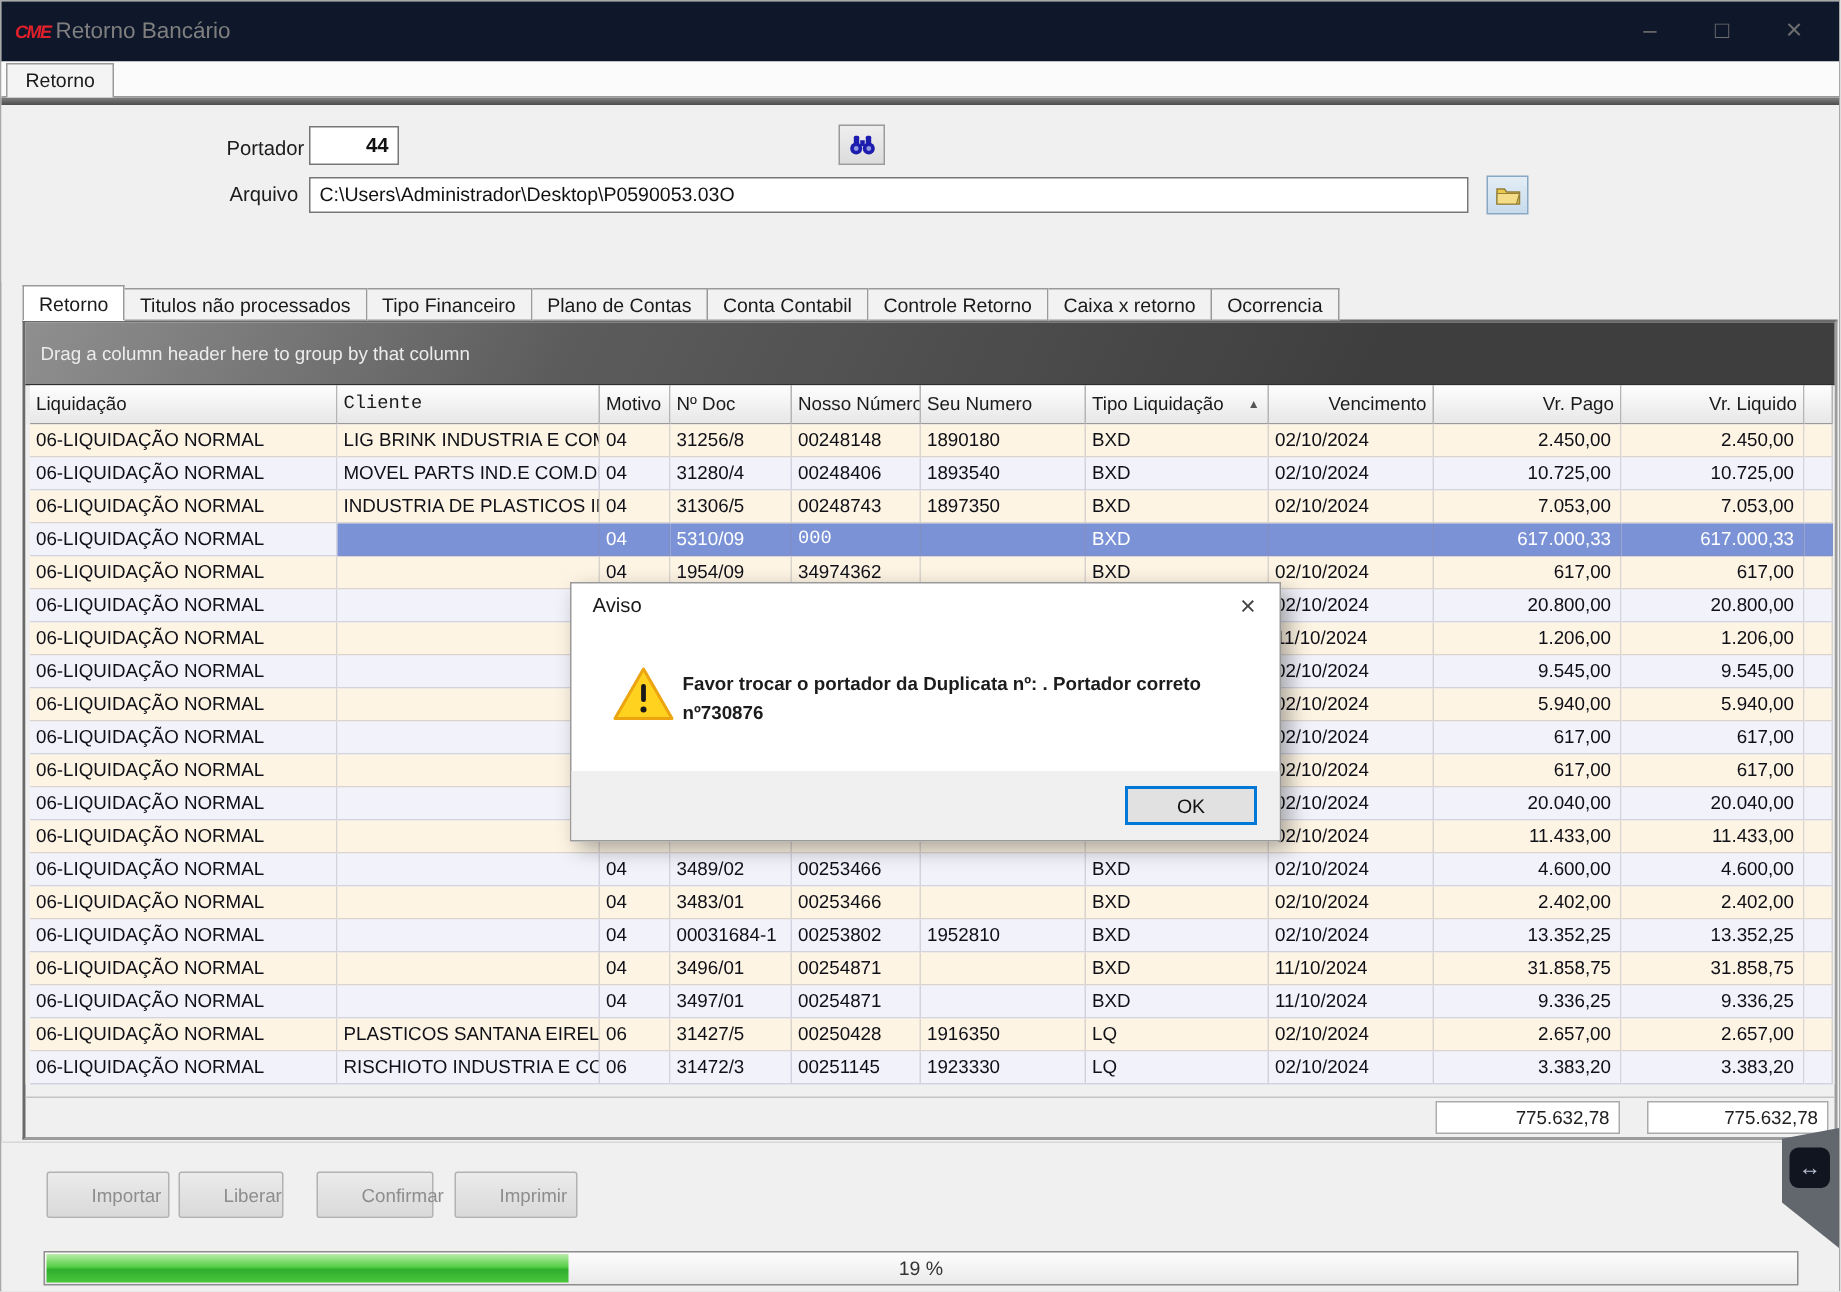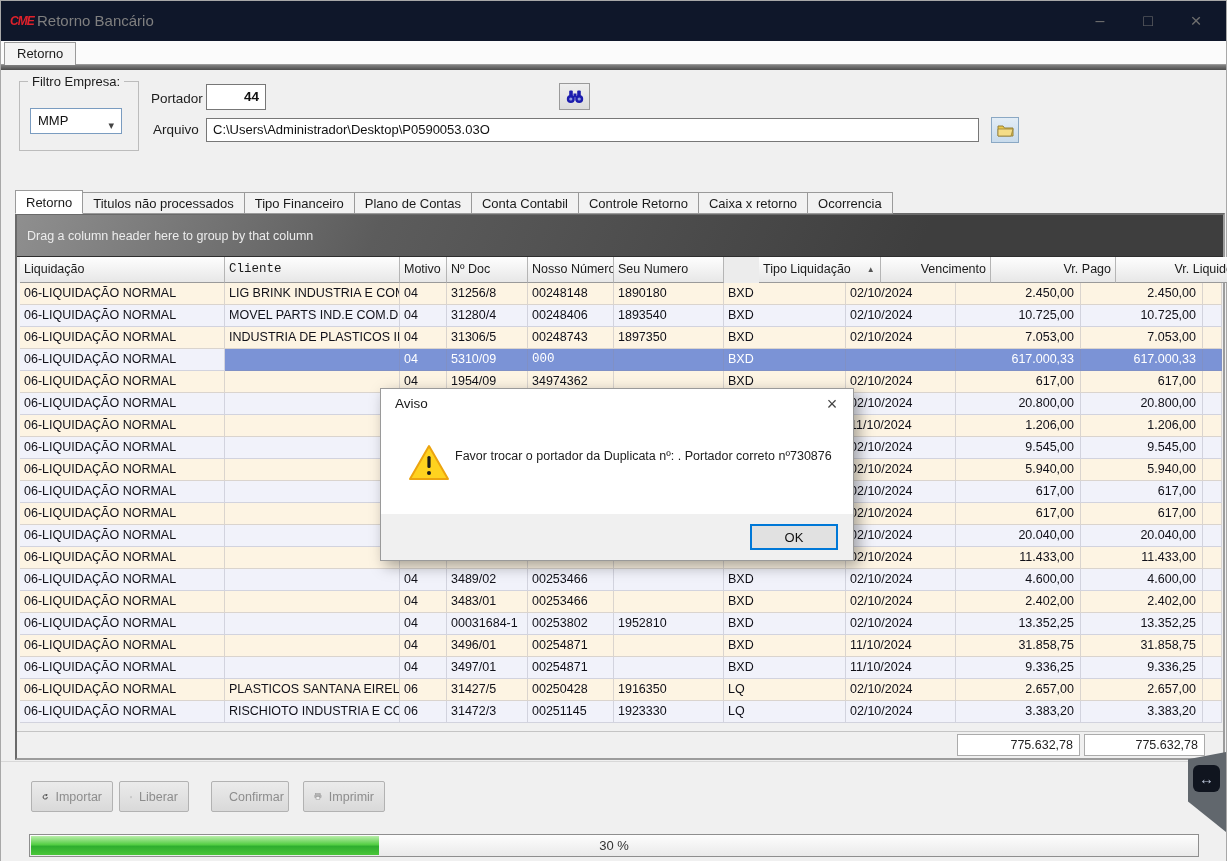--- a/index.html
+++ b/index.html
@@ -47,37 +47,37 @@
   .gbody { padding-left: 3px; background: #f0f0f0; }
   .grow { display: flex; height: 22px; }
   .gcell { flex: none; font-size: 12.5px; color: #101018; line-height: 21px; padding: 0 4px; white-space: nowrap; overflow: hidden; border-right: 1px solid rgba(140,140,160,0.30); border-bottom: 1px solid rgba(140,140,160,0.30); }
   .gcell.r { text-align: right; padding-right: 6px; }
   .grow.odd  .gcell { background: #fdf4e3; }
   .grow.even .gcell { background: #f1f2fa; }
   .grow.selected .gcell { background: #7b93d6; color: #ffffff; }
   .grow.selected .gcell.first { background: #f1f2fa; color: #101018; }
   .gfooter { height: 24px; margin-top: auto; margin-bottom: 3px; display: flex; align-items: center; border-top: 1px solid #c4c4c4; padding-top: 2px; }
   .tspacer { width: 940px; flex: none; }
-  .tcell { flex: none; height: 22px; background: #ffffff; border: 1px solid #ababab; font-size: 12.5px; color: #222; text-align: right; line-height: 20px; padding-right: 6px; margin-right: 4px; }
+  .tcell { flex: none; height: 22px; background: #ffffff; border: 1px solid #ababab; font-size: 12.5px; color: #222; text-align: right; line-height: 20px; padding-right: 6px; margin-right: 18px; }
 
   
   .actions { position: absolute; left: 0; top: 760px; width: 100%; height: 101px; background: #f0f0f0; border-top: 1px solid #d8d8d8; }
-  .act-btn { position: absolute; top: 19px; height: 31px; display: flex; align-items: center; gap: 7px; padding: 0 10px; background: linear-gradient(#ebebeb,#d9d9d9); border: 1px solid #b2b2b2; border-radius: 2px; color: #8d8d8d; font-size: 12.5px; }
+  .act-btn { position: absolute; top: 19px; height: 31px; display: flex; align-items: center; gap: 7px; padding: 0 22px; background: linear-gradient(#ebebeb,#d9d9d9); border: 1px solid #b2b2b2; border-radius: 2px; color: #8d8d8d; font-size: 12.5px; }
 
   
   .progress { position: absolute; left: 28px; top: 833px; width: 1170px; height: 23px; border: 1px solid #8e8e8e; background: linear-gradient(#fdfdfd,#eaeaea); }
   .progress-fill { position: absolute; left: 1px; top: 1px; bottom: 1px; background: linear-gradient(#b9edaa, #55ce45 45%, #2fae2f 55%, #49c639); }
   .progress-label { position: absolute; left: 0; top: 0; width: 100%; height: 100%; display: flex; align-items: center; justify-content: center; font-size: 13px; color: #333; }
 
   
   .dialog { position: absolute; left: 379px; top: 387px; width: 474px; height: 173px; background: #ffffff; border: 1px solid #9a9a9a; box-shadow: 5px 5px 14px rgba(0,0,0,0.35); z-index: 10; }
   .dlg-title { position: absolute; left: 14px; top: 7px; font-size: 13.5px; color: #1a1a1a; }
   .dlg-close { position: absolute; right: 8px; top: 2px; width: 26px; height: 26px; display: flex; align-items: center; justify-content: center; color: #444; font-size: 18px; }
   .dlg-icon { position: absolute; left: 27px; top: 55px; }
-  .dlg-msg { position: absolute; left: 74px; top: 58px; width: 382px; font-size: 12.5px; font-weight: normal; color: #1c1c1c; line-height: 1.5; }
+  .dlg-msg { position: absolute; left: 74px; top: 58px; width: 382px; font-size: 12.5px; font-weight: bold; color: #1c1c1c; line-height: 1.5; }
   .dlg-footer { position: absolute; left: 0; bottom: 0; width: 100%; height: 46px; background: #f0f0f0; }
   .ok-btn { position: absolute; right: 15px; top: 10px; width: 88px; height: 26px; background: #e1e1e1; border: 2px solid #0078d7; font-size: 13px; color: #111; display: flex; align-items: center; justify-content: center; }
 
   
   .tv-flap { position: absolute; right: 0; top: 751px; width: 38px; height: 80px; background: #61676d; clip-path: polygon(0 9%, 100% 0, 100% 100%, 0 62%); z-index: 11; }
   .tv-icon { position: absolute; left: 5px; top: 13px; width: 27px; height: 27px; background: #10151f; border-radius: 6px; display: flex; align-items: center; justify-content: center; color: #b8c2d4; font-size: 15px; font-weight: bold; }
 </style>
 </head>
 <body>
 
@@ -92,27 +92,20 @@
       <div class="win-btn" style="font-size:19px;">×</div>
     </div>
   </div>
 
   <div class="main-tabstrip"></div>
   <div class="main-tab-line"></div>
   <div class="main-tab">Retorno</div>
   <div class="dark-band"></div>
 
   <div class="filter-panel">
-    <div class="groupbox">
-      <span class="groupbox-label">Filtro Empresa:</span>
-      <div class="company-select">
-        <span>MMP</span>
-        <span class="chev">▾</span>
-      </div>
-    </div>
     <span class="field-label" style="left:150px; top:21px;">Portador</span>
     <div class="txt-field bold-field" style="left:205px; top:14px; width:60px; height:26px; text-align:right; line-height:24px;">44</div>
     <div class="icon-btn" style="left:558px; top:13px; width:31px; height:27px;">
       <svg width="18" height="15" viewBox="0 0 18 15">
         <rect x="3.2" y="1.5" width="3.6" height="6" rx="1" fill="#1c1cae"></rect>
         <rect x="11.2" y="1.5" width="3.6" height="6" rx="1" fill="#1c1cae"></rect>
         <circle cx="4.8" cy="10" r="4" fill="#1c1cae"></circle>
         <circle cx="13.2" cy="10" r="4" fill="#1c1cae"></circle>
         <rect x="7.5" y="4.5" width="3" height="4" fill="#1c1cae"></rect>
         <circle cx="4.8" cy="10" r="1.6" fill="#8f9ae0"></circle>
@@ -156,21 +149,21 @@
         </div>
         <div class="hcell" style="width: 81px;">
           <span>Nº Doc</span>
         </div>
         <div class="hcell" style="width: 86px;">
           <span>Nosso Número</span>
         </div>
         <div class="hcell" style="width: 110px;">
           <span>Seu Numero</span>
         </div>
-        <div class="hcell" style="width: 122px; margin-left: 35px;">
+        <div class="hcell" style="width: 122px;">
           <span>Tipo Liquidação</span>
           <span class="sort">▲</span>
         </div>
         <div class="hcell r" style="width: 110px;">
           <span>Vencimento</span>
         </div>
         <div class="hcell r" style="width: 125px;">
           <span>Vr. Pago</span>
         </div>
         <div class="hcell r" style="width: 122px;">
@@ -476,21 +469,21 @@
         <rect x="3.5" y="1" width="9" height="3.5" fill="#cfcfcf" stroke="#929292" stroke-width="1"></rect>
         <rect x="1.5" y="4.5" width="13" height="5.5" rx="1" fill="#bdbdbd" stroke="#929292" stroke-width="1"></rect>
         <rect x="4.2" y="8" width="7.6" height="6" fill="#efefef" stroke="#929292" stroke-width="1"></rect>
       </svg>
       <span>Imprimir</span>
     </div>
   </div>
 
   <div class="progress">
     <div class="progress-fill" style="width: calc(30% - 2px);"></div>
-    <div class="progress-label">30 %</div>
+    <div class="progress-label">19 %</div>
   </div>
 
   <div class="dialog">
     <span class="dlg-title">Aviso</span>
     <div class="dlg-close">×</div>
     <div class="dlg-icon">
       <svg width="42" height="38" viewBox="0 0 42 38">
         <polygon points="21,2 40,35 2,35" fill="#ffd21f" stroke="#eca40f" stroke-width="2" stroke-linejoin="round"></polygon>
         <rect x="19.4" y="12" width="3.2" height="12" rx="1.5" fill="#1a1a1a"></rect>
         <circle cx="21" cy="29" r="2" fill="#1a1a1a"></circle>

